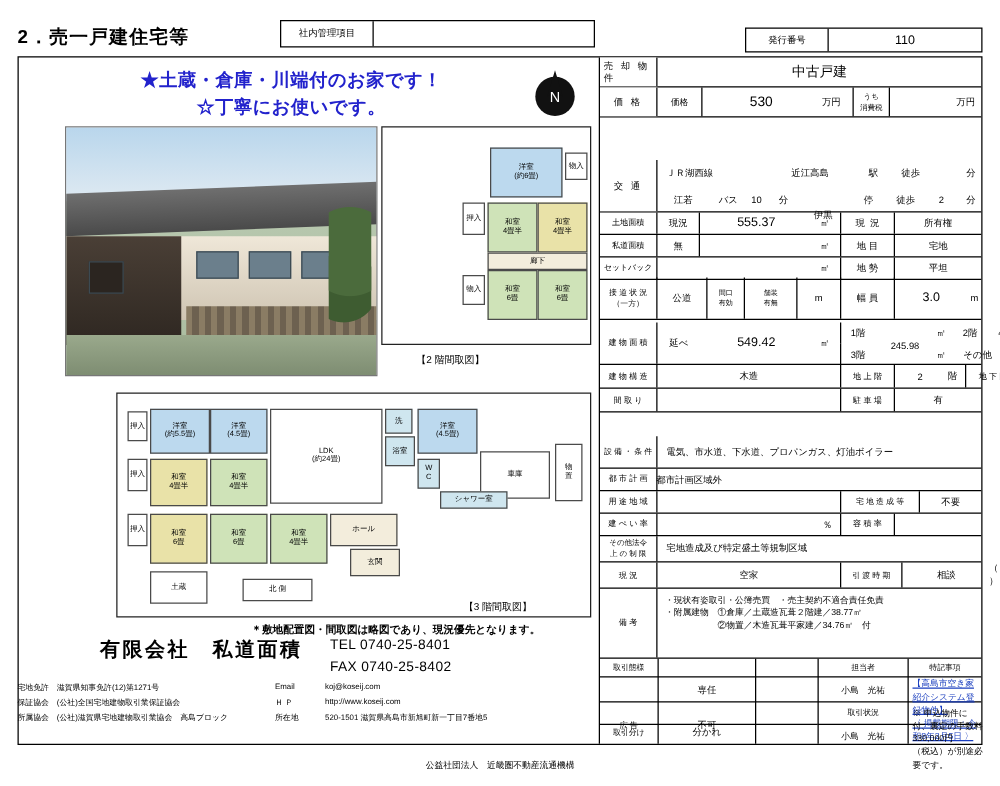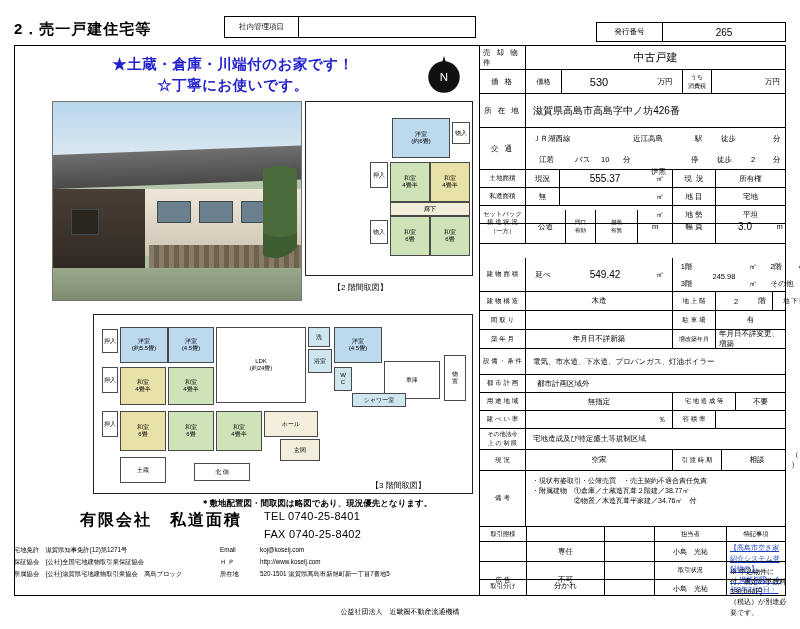--- a/index.html
+++ b/index.html
@@ -140,21 +140,21 @@
 
   <div class="doc-title">2．売一戸建住宅等</div>
 
   <div class="hdr-box" style="left:224px; top:16px; width:252px; height:22px;">
     <div class="hdr-label" style="width:74px;">社内管理項目</div>
     <div class="hdr-val"></div>
   </div>
 
   <div class="hdr-box" style="left:596px; top:22px; width:190px; height:20px;">
     <div class="hdr-label" style="width:66px;">発行番号</div>
-    <div class="hdr-val">265</div>
+    <div class="hdr-val">110</div>
   </div>
 
   <div class="frame">
 
     <div class="leftcol">
 
       <div class="headline">
         <div class="l1">★土蔵・倉庫・川端付のお家です！</div>
         <div class="l2">☆丁寧にお使いです。</div>
         <svg class="compass" viewBox="0 0 40 40">
@@ -239,32 +239,28 @@
     <div class="rightcol">
 
       <div class="rrow" style="top:0; height:24px;">
         <div class="cell c lbl lblw" style="left:0; width:46px; border-right:1px solid #000;">売 却 物 件</div>
         <div class="cell c big" style="left:46px; right:0;">中古戸建</div>
       </div>
 
       <div class="rrow" style="top:24px; height:24px;">
         <div class="cell c lbl" style="left:0; width:46px; border-right:1px solid #000;">価 格</div>
         <div class="cell c" style="left:46px; width:36px; border-right:1px solid #000; font-size:7px;">価格</div>
-        <div class="cell c big" style="left:76px; width:86px;">530</div>
+        <div class="cell c big" style="left:86px; width:86px;">530</div>
         <div class="cell c" style="left:168px; width:34px;">万円</div>
         <div class="cell c" style="left:202px; width:30px; border-left:1px solid #000; border-right:1px solid #000; font-size:6px; white-space:pre-line; text-align:center;">うち
 消費税</div>
         <div class="cell c" style="left:232px; width:48px;"></div>
         <div class="cell c" style="left:280px; right:0;">万円</div>
       </div>
 
-      <div class="rrow" style="top:48px; height:34px;">
-        <div class="cell c lbl" style="left:0; width:46px; border-right:1px solid #000;">所 在 地</div>
-        <div class="cell mid" style="left:50px; right:0;">滋賀県高島市高島字中ノ坊426番</div>
-      </div>
 
       <div class="rrow" style="top:82px; height:42px; border-bottom:1px solid #000;">
         <div class="cell c lbl" style="left:0; width:46px; border-right:1px solid #000;">交 通</div>
         <div class="cell" style="left:50px; width:66px; top:0; height:21px;">ＪＲ湖西線</div>
         <div class="cell" style="left:150px; width:60px; top:0; height:21px;">近江高島</div>
         <div class="cell" style="left:212px; width:22px; top:0; height:21px;">駅</div>
         <div class="cell" style="left:238px; width:30px; top:0; height:21px;">徒歩</div>
         <div class="cell" style="left:290px; width:20px; top:0; height:21px;">分</div>
 
         <div class="cell" style="left:56px; width:30px; top:21px; height:21px;">江若</div>
@@ -297,21 +293,21 @@
       </div>
 
       <div class="rrow" style="top:160px; height:18px;">
         <div class="cell c" style="left:0; width:46px; border-right:1px solid #000; font-size:6.3px;">セットバック</div>
         <div class="cell c" style="left:46px; width:124px;"></div>
         <div class="cell c" style="left:170px; width:20px;">㎡</div>
         <div class="cell c" style="left:192px; width:44px; border-left:1px solid #000; border-right:1px solid #000;">地 勢</div>
         <div class="cell c" style="left:236px; right:0;">平坦</div>
       </div>
 
-      <div class="rrow" style="top:164px; height:34px;">
+      <div class="rrow" style="top:176px; height:34px;">
         <div class="cell c" style="left:0; width:46px; border-right:1px solid #000; font-size:6.3px; white-space:pre-line; text-align:center;">接 道 状 況
 （一方）</div>
         <div class="cell c" style="left:46px; width:40px; border-right:1px solid #000;">公道</div>
         <div class="cell c" style="left:86px; width:30px; border-right:1px solid #000; font-size:5.6px; white-space:pre-line; text-align:center;">間口
 有効</div>
         <div class="cell c" style="left:116px; width:42px; border-right:1px solid #000; font-size:5.6px; white-space:pre-line; text-align:center;">舗装
 有無</div>
         <div class="cell c" style="left:158px; width:34px;">m</div>
         <div class="cell c" style="left:192px; width:44px; border-left:1px solid #000; border-right:1px solid #000;">幅 員</div>
         <div class="cell c mid" style="left:236px; width:58px;">3.0</div>
@@ -346,40 +342,33 @@
         <div class="cell c" style="left:292px; width:44px; border-left:1px solid #000; font-size:6.5px;">地 下 階</div>
 
       </div>
 
       <div class="rrow" style="top:265px; height:19px;">
         <div class="cell c" style="left:0; width:46px; border-right:1px solid #000; font-size:6.5px;">間 取 り</div>
         <div class="cell c" style="left:192px; width:44px; border-left:1px solid #000; border-right:1px solid #000; font-size:6.5px;">駐 車 場</div>
         <div class="cell c" style="left:236px; right:0;">有</div>
       </div>
 
-      <div class="rrow" style="top:284px; height:19px;">
-        <div class="cell c" style="left:0; width:46px; border-right:1px solid #000; font-size:6.5px;">築 年 月</div>
-        <div class="cell c" style="left:46px; width:146px;">年月日不詳新築</div>
-        <div class="cell c" style="left:192px; width:44px; border-left:1px solid #000; border-right:1px solid #000; font-size:6px;">増改築年月</div>
-        <div class="cell c" style="left:236px; right:0;">年月日不詳変更、増築</div>
-      </div>
 
       <div class="rrow" style="top:303px; height:26px;">
         <div class="cell c" style="left:0; width:46px; border-right:1px solid #000; font-size:6.3px;">設 備 ・ 条 件</div>
         <div class="cell" style="left:50px; right:0;">電気、市水道、下水道、プロパンガス、灯油ボイラー</div>
       </div>
 
       <div class="rrow" style="top:329px; height:18px;">
         <div class="cell c" style="left:0; width:46px; border-right:1px solid #000; font-size:6.5px;">都 市 計 画</div>
-        <div class="cell" style="left:54px; right:0;">都市計画区域外</div>
+        <div class="cell" style="left:42px; right:0;">都市計画区域外</div>
       </div>
 
       <div class="rrow" style="top:347px; height:18px;">
         <div class="cell c" style="left:0; width:46px; border-right:1px solid #000; font-size:6.5px;">用 途 地 域</div>
-        <div class="cell c" style="left:46px; width:146px;">無指定</div>
         <div class="cell c" style="left:192px; width:64px; border-left:1px solid #000; border-right:1px solid #000; font-size:6.3px;">宅 地 造 成 等</div>
         <div class="cell c" style="left:256px; right:0;">不要</div>
       </div>
 
       <div class="rrow" style="top:365px; height:18px;">
         <div class="cell c" style="left:0; width:46px; border-right:1px solid #000; font-size:6.5px;">建 ぺ い 率</div>
         <div class="cell c" style="left:46px; width:126px;"></div>
         <div class="cell c" style="left:172px; width:20px;">％</div>
         <div class="cell c" style="left:192px; width:44px; border-left:1px solid #000; border-right:1px solid #000; font-size:6.5px;">容 積 率</div>
         <div class="cell c" style="left:236px; width:130px;"></div>

